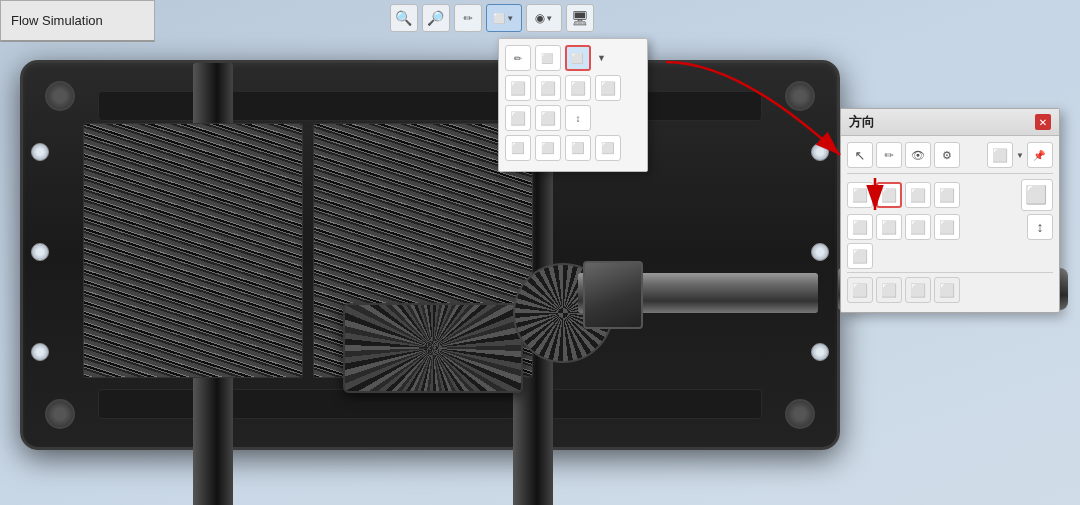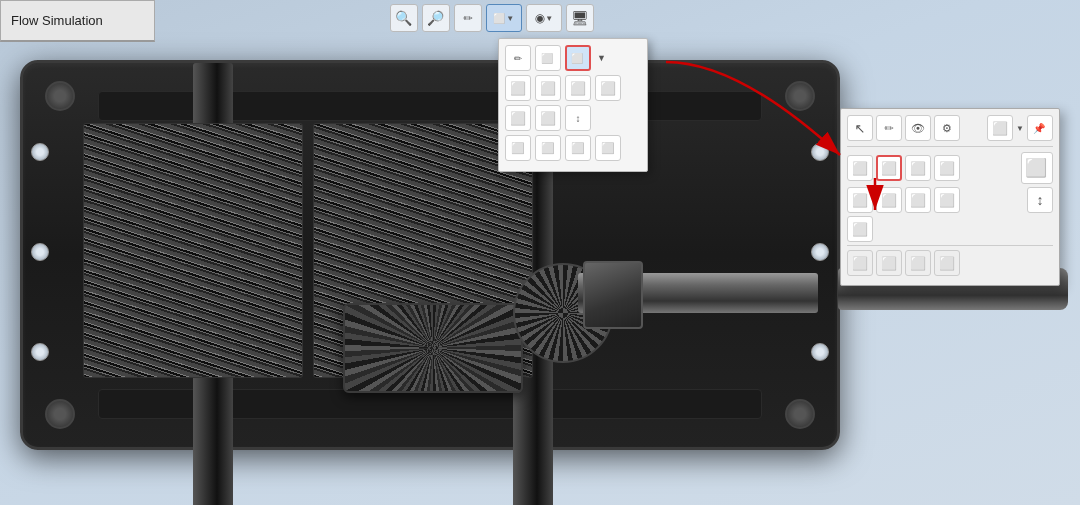--- a/index.html
+++ b/index.html
@@ -434,20 +434,24 @@
 
   <div class="popup-row">
     <div class="popup-icon" style="font-size:11px;">⬜</div>
     <div class="popup-icon" style="font-size:11px;">⬜</div>
     <div class="popup-icon" style="font-size:11px;">⬜</div>
     <div class="popup-icon" style="font-size:11px; color:#aaa;">⬜</div>
   </div>
 </div>
 
 <div id="direction-panel">
+  <div id="direction-panel-title">
+    <span>方向</span>
+    <div class="panel-close">✕</div>
+  </div>
   <div id="direction-panel-body">
 
     <div class="panel-toolbar-row">
       <div class="panel-icon" style="font-size:13px;">↖</div>
       <div class="panel-icon" style="font-size:11px;">✏</div>
       <div class="panel-icon" style="font-size:11px;">👁</div>
       <div class="panel-icon" style="font-size:11px;">⚙</div>
       <div class="panel-icon spacer" style="flex:1;"></div>
       <div class="panel-icon" style="font-size:13px; color:#5577bb;">⬜</div>
       <span style="font-size:8px; color:#555; align-self:center;">▼</span>

